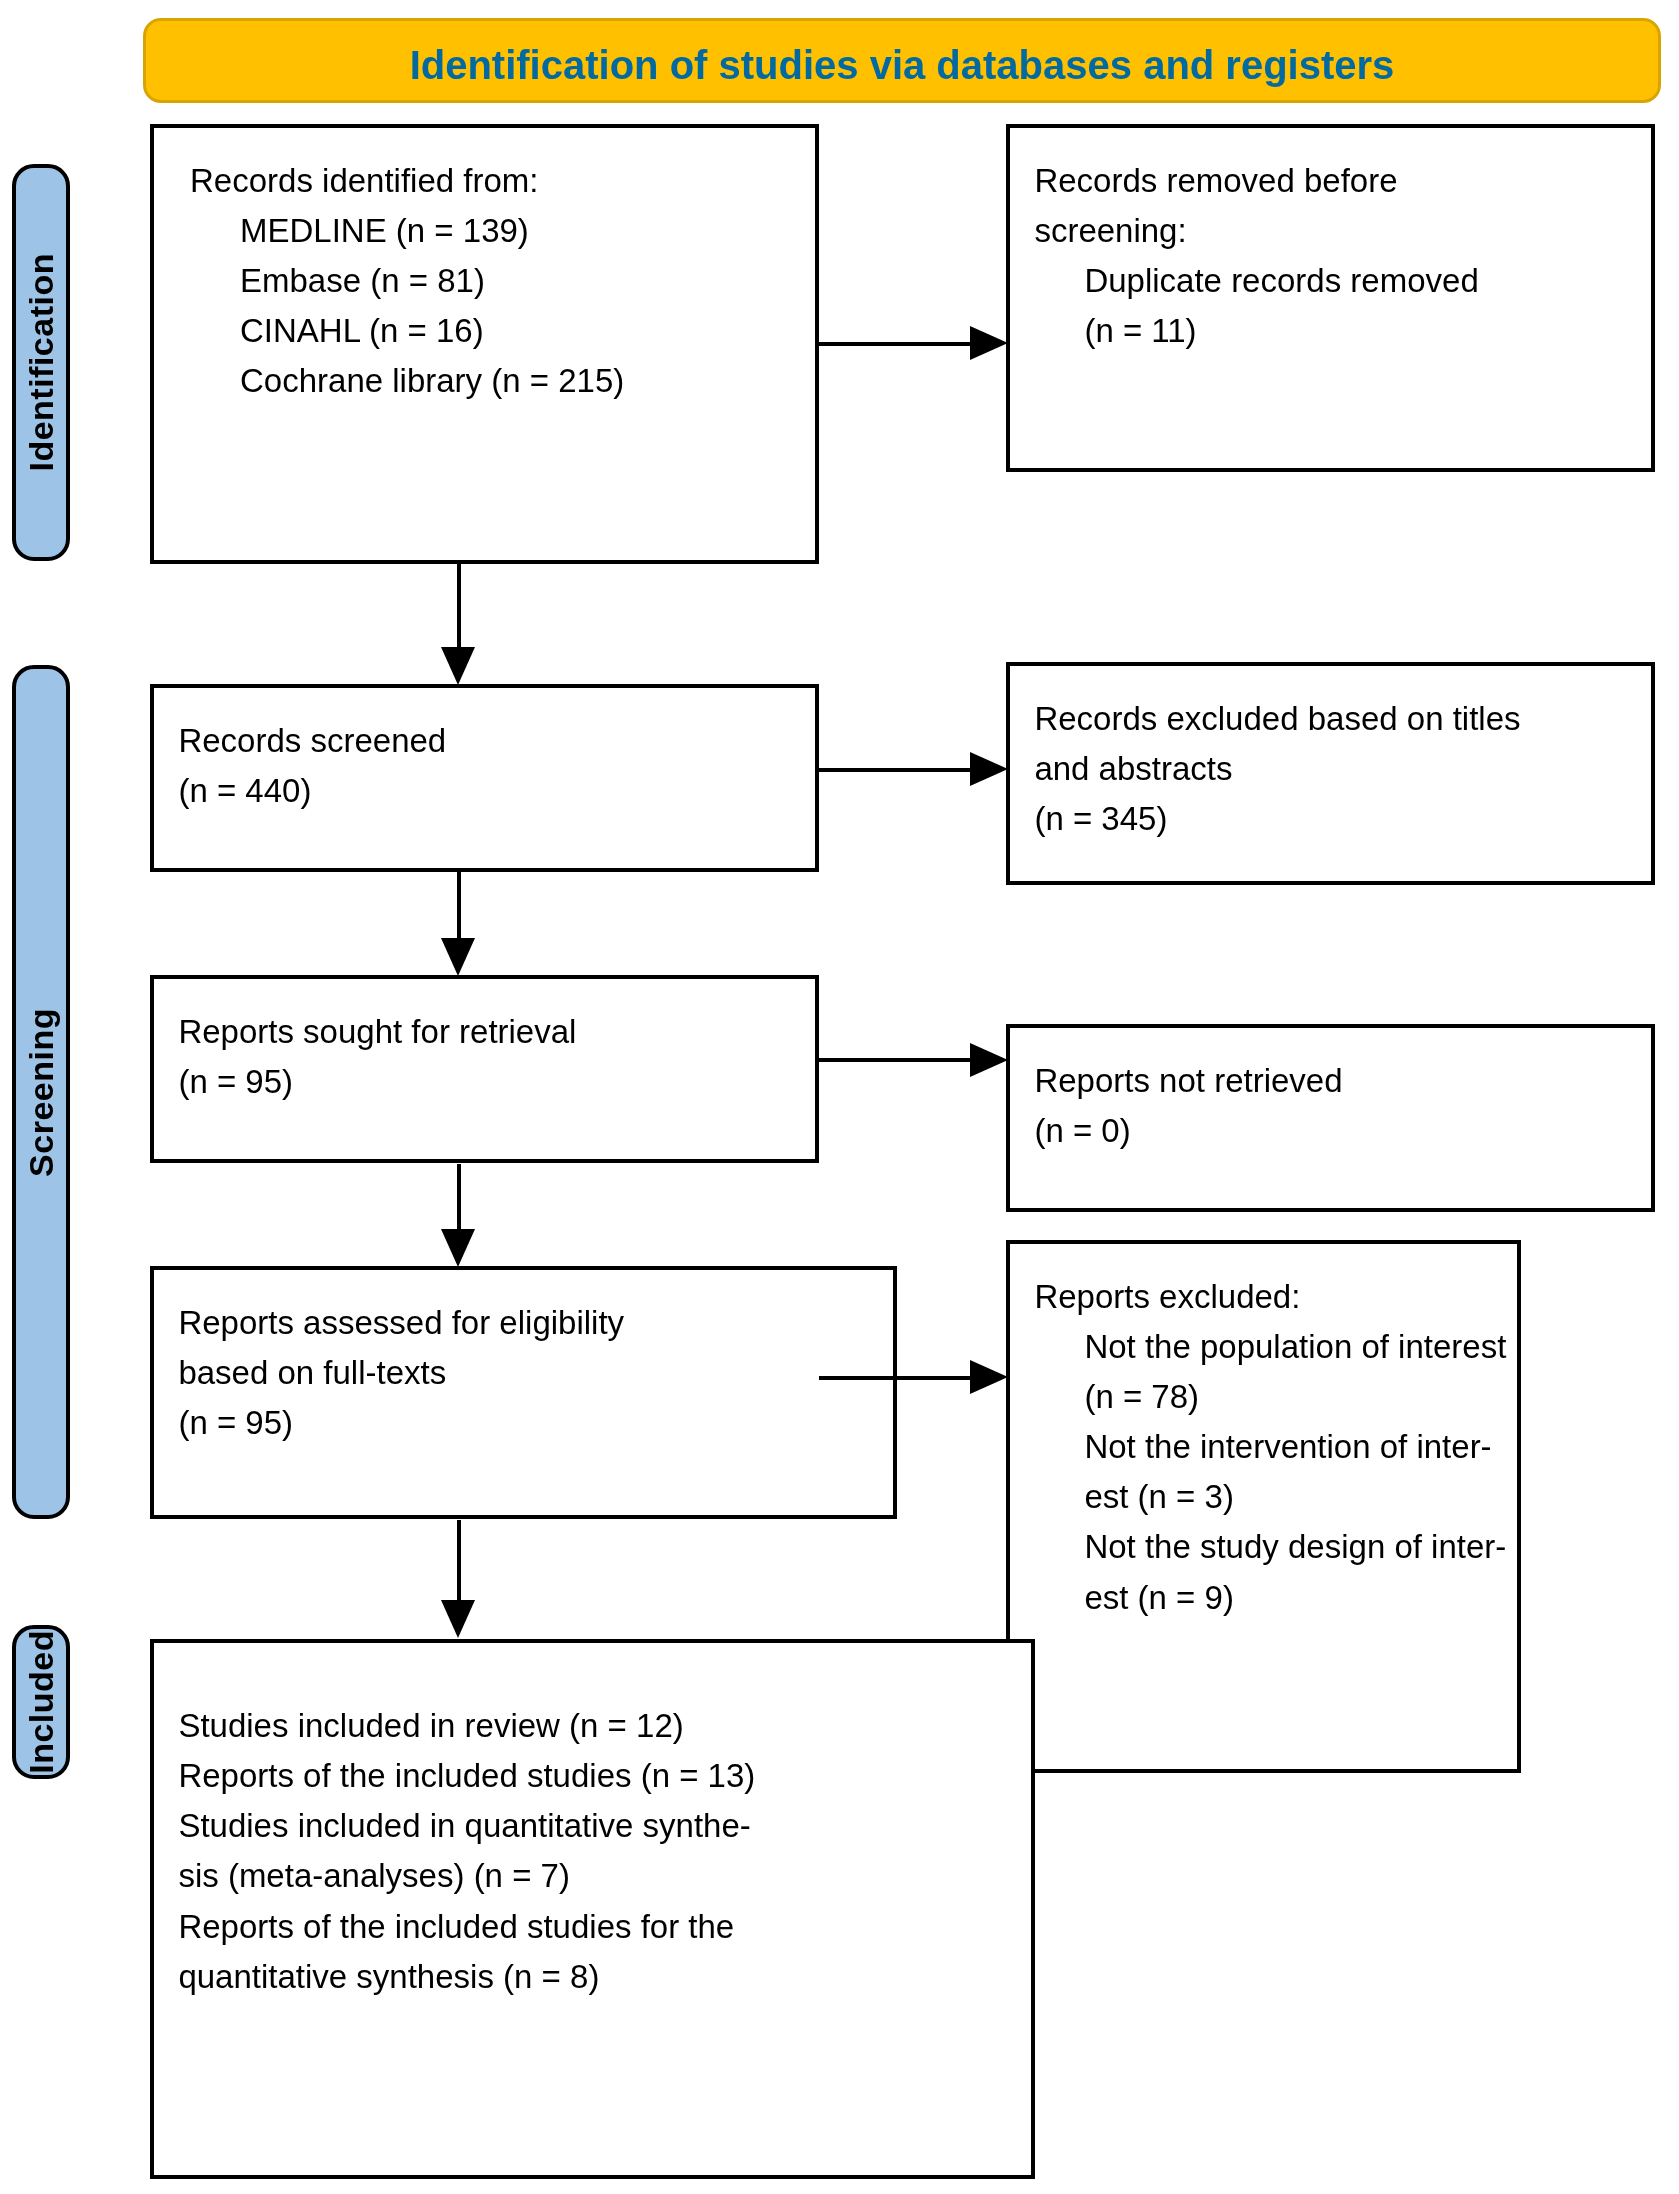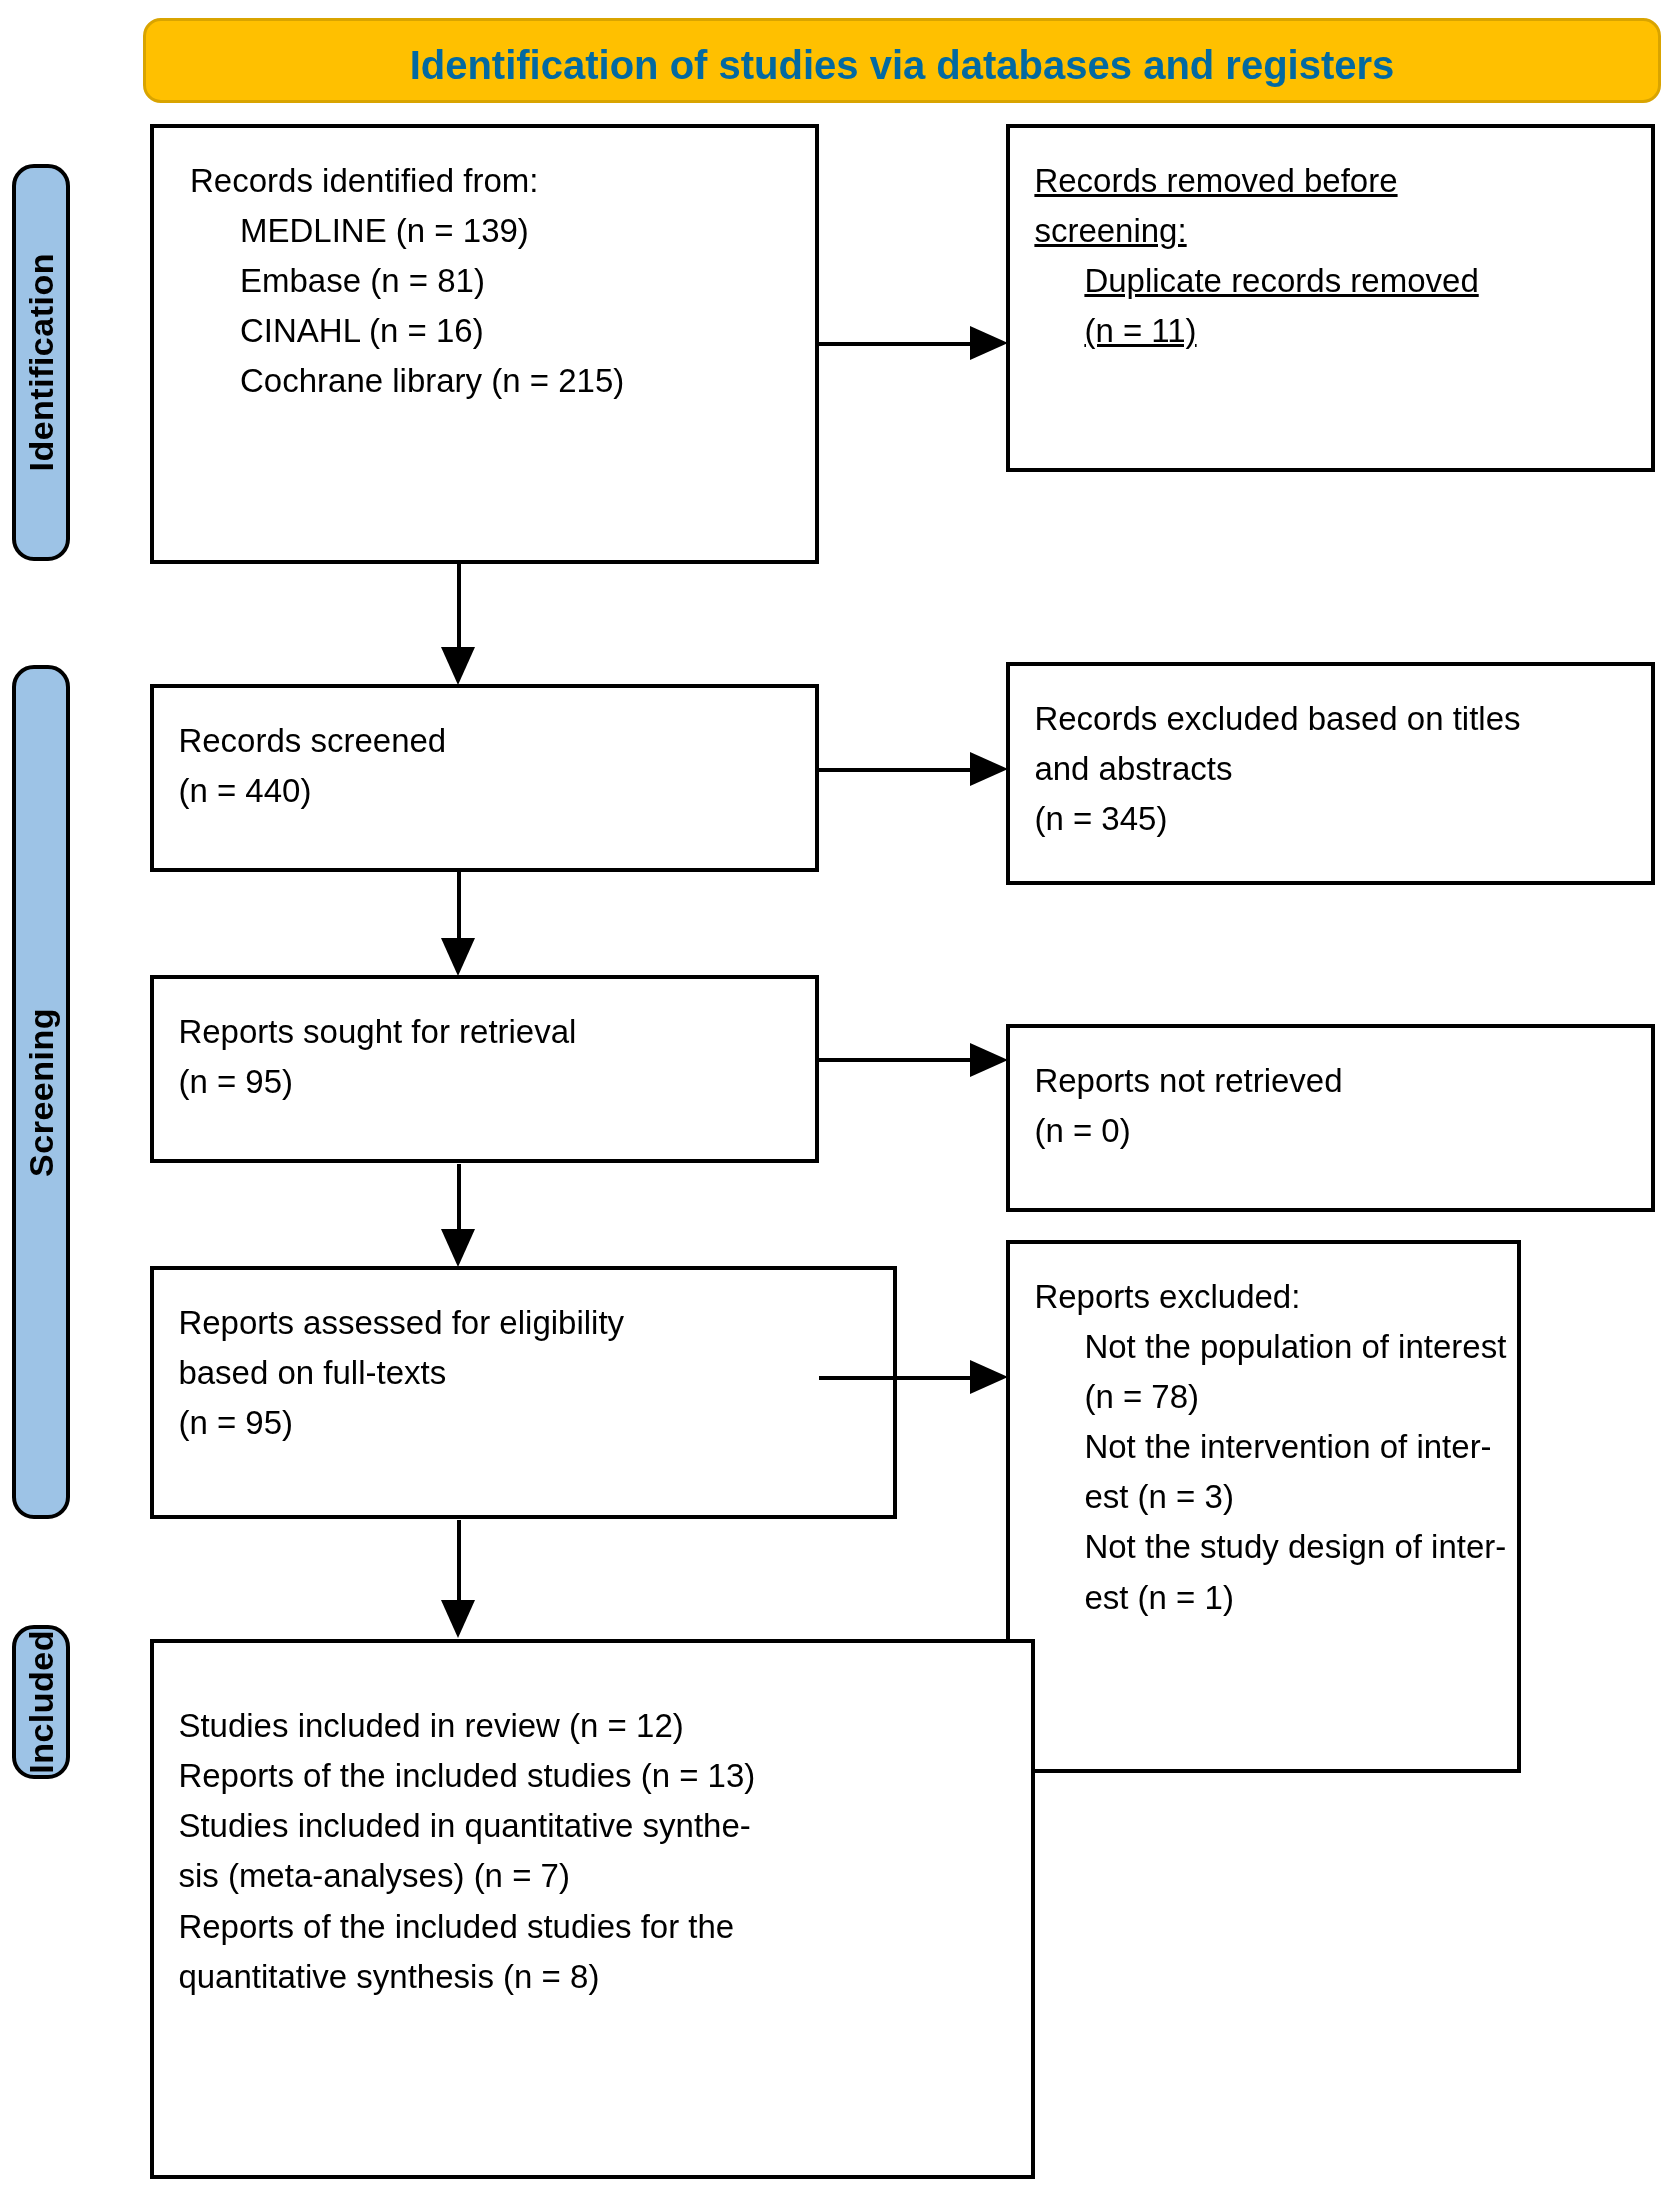--- a/index.html
+++ b/index.html
@@ -135,21 +135,21 @@
     <div class="line">Records identified from:</div>
     <div class="line indent">MEDLINE (n = 139)</div>
     <div class="line indent">Embase (n = 81)</div>
     <div class="line indent">CINAHL (n = 16)</div>
     <div class="line indent">Cochrane library (n = 215)</div>
   </div>
 
   <div class="h-line" style="left:819px; top:342px; width:154px;"></div>
   <div class="arrow-right" style="left:970px; top:326px;"></div>
 
-  <div class="box" style="left:1006px; top:124px; width:649px; height:348px;text-decoration:underline;">
+  <div class="box" style="left:1006px; top:124px; width:649px; height:348px;">
     <div class="line">Records removed before</div>
     <div class="line">screening:</div>
     <div class="line indent">Duplicate records removed</div>
     <div class="line indent">(n = 11)</div>
   </div>
 
   <div class="v-line" style="left:457px; top:564px; height:85px;"></div>
   <div class="arrow-down" style="left:441px; top:647px;"></div>
 
   <div class="box" style="left:150px; top:684px; width:669px; height:188px;">
@@ -194,21 +194,21 @@
   <div class="h-line" style="left:819px; top:1376px; width:154px;"></div>
   <div class="arrow-right" style="left:970px; top:1360px;"></div>
 
   <div class="box" style="left:1006px; top:1240px; width:515px; height:533px;">
     <div class="line">Reports excluded:</div>
     <div class="line indent">Not the population of interest</div>
     <div class="line indent">(n = 78)</div>
     <div class="line indent">Not the intervention of inter-</div>
     <div class="line indent">est (n = 3)</div>
     <div class="line indent">Not the study design of inter-</div>
-    <div class="line indent">est (n = 1)</div>
+    <div class="line indent">est (n = 9)</div>
   </div>
 
   <div class="v-line" style="left:457px; top:1520px; height:82px;"></div>
   <div class="arrow-down" style="left:441px; top:1600px;"></div>
 
   <div class="box" style="left:150px; top:1639px; width:885px; height:540px; padding-top:58px;">
     <div class="line">Studies included in review (n = 12)</div>
     <div class="line">Reports of the included studies (n = 13)</div>
     <div class="line">Studies included in quantitative synthe-</div>
     <div class="line">sis (meta-analyses) (n = 7)</div>

